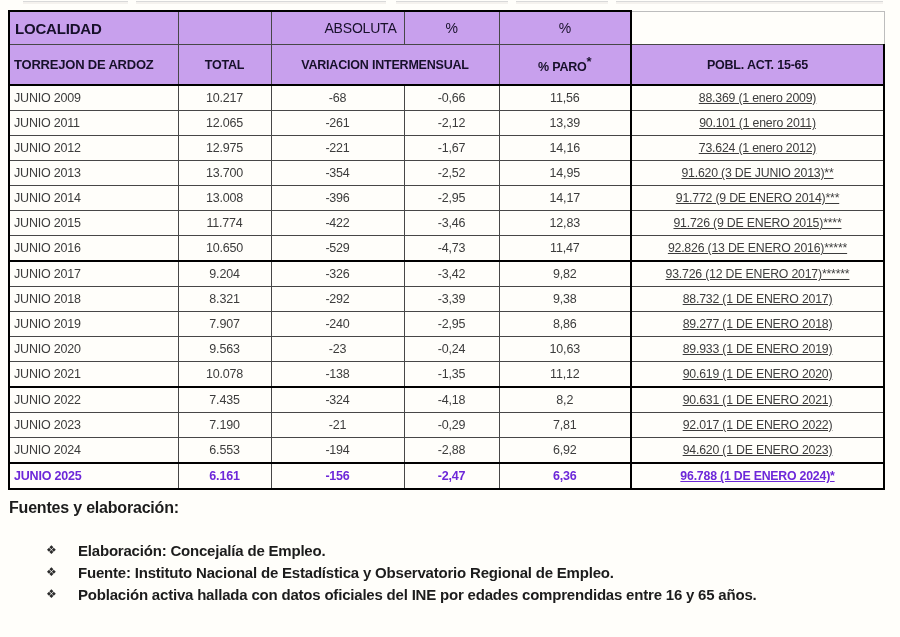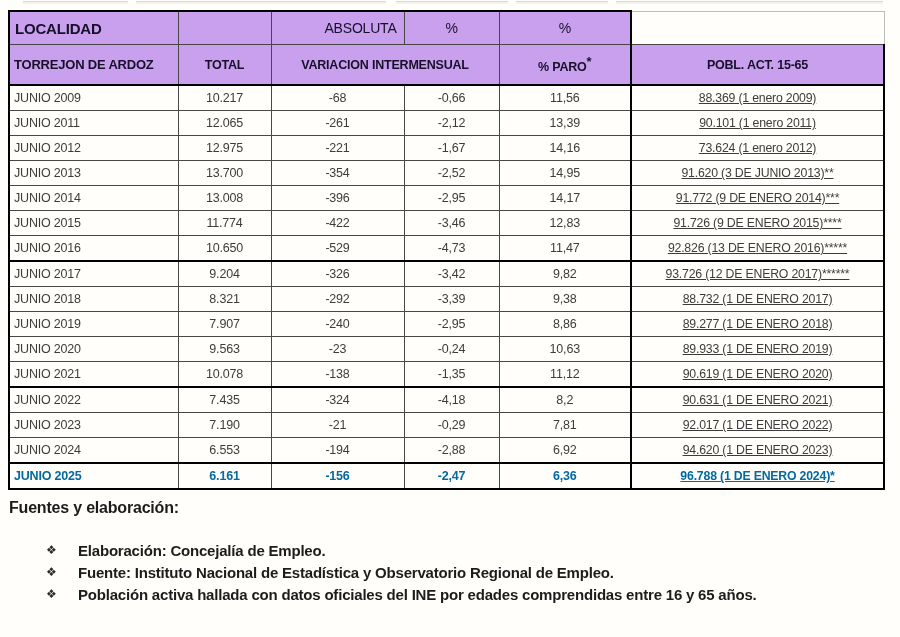--- a/index.html
+++ b/index.html
@@ -45,21 +45,21 @@
   .cell-variacion{font-size:12.5px;}
   .cell-paro-h{border-right:2px solid #000;}
   .cell-paro-h sup{font-size:13px;font-weight:bold;}
   .cell-pobl-h{border-right:2px solid #000;}
 
   td.c-period{text-align:left;padding-left:4px;border-left:2px solid #000;}
   td.c-paro{border-right:2px solid #000;}
   td.c-pobl{border-right:2px solid #000;font-size:12.3px;text-decoration:underline;}
   tr.thick-bottom td{border-bottom:2px solid #000;}
   tr.thick-top td{border-top:2px solid #000;}
-  tr.bold-row td{font-weight:bold;color:#0369a1;}
+  tr.bold-row td{font-weight:bold;color:#6d28d9;}
 
   .footer{margin:9px 0 8px 0;width:875px;}
   .footer-title{font-size:16px;font-weight:bold;color:#1c1c1c;letter-spacing:-0.2px;padding-left:1px;}
   .footer-list{margin-top:24px;}
   .footer-item{display:flex;align-items:flex-start;margin:0 0 3px 0;}
   .bullet{width:32px;margin-left:38px;flex:none;font-size:12px;color:#2b2b2b;line-height:19px;text-align:left;}
   .footer-text{font-size:15px;font-weight:bold;color:#1c1c1c;letter-spacing:-0.2px;line-height:19px;
                max-width:775px;white-space:normal;}
 </style>
 </head>

